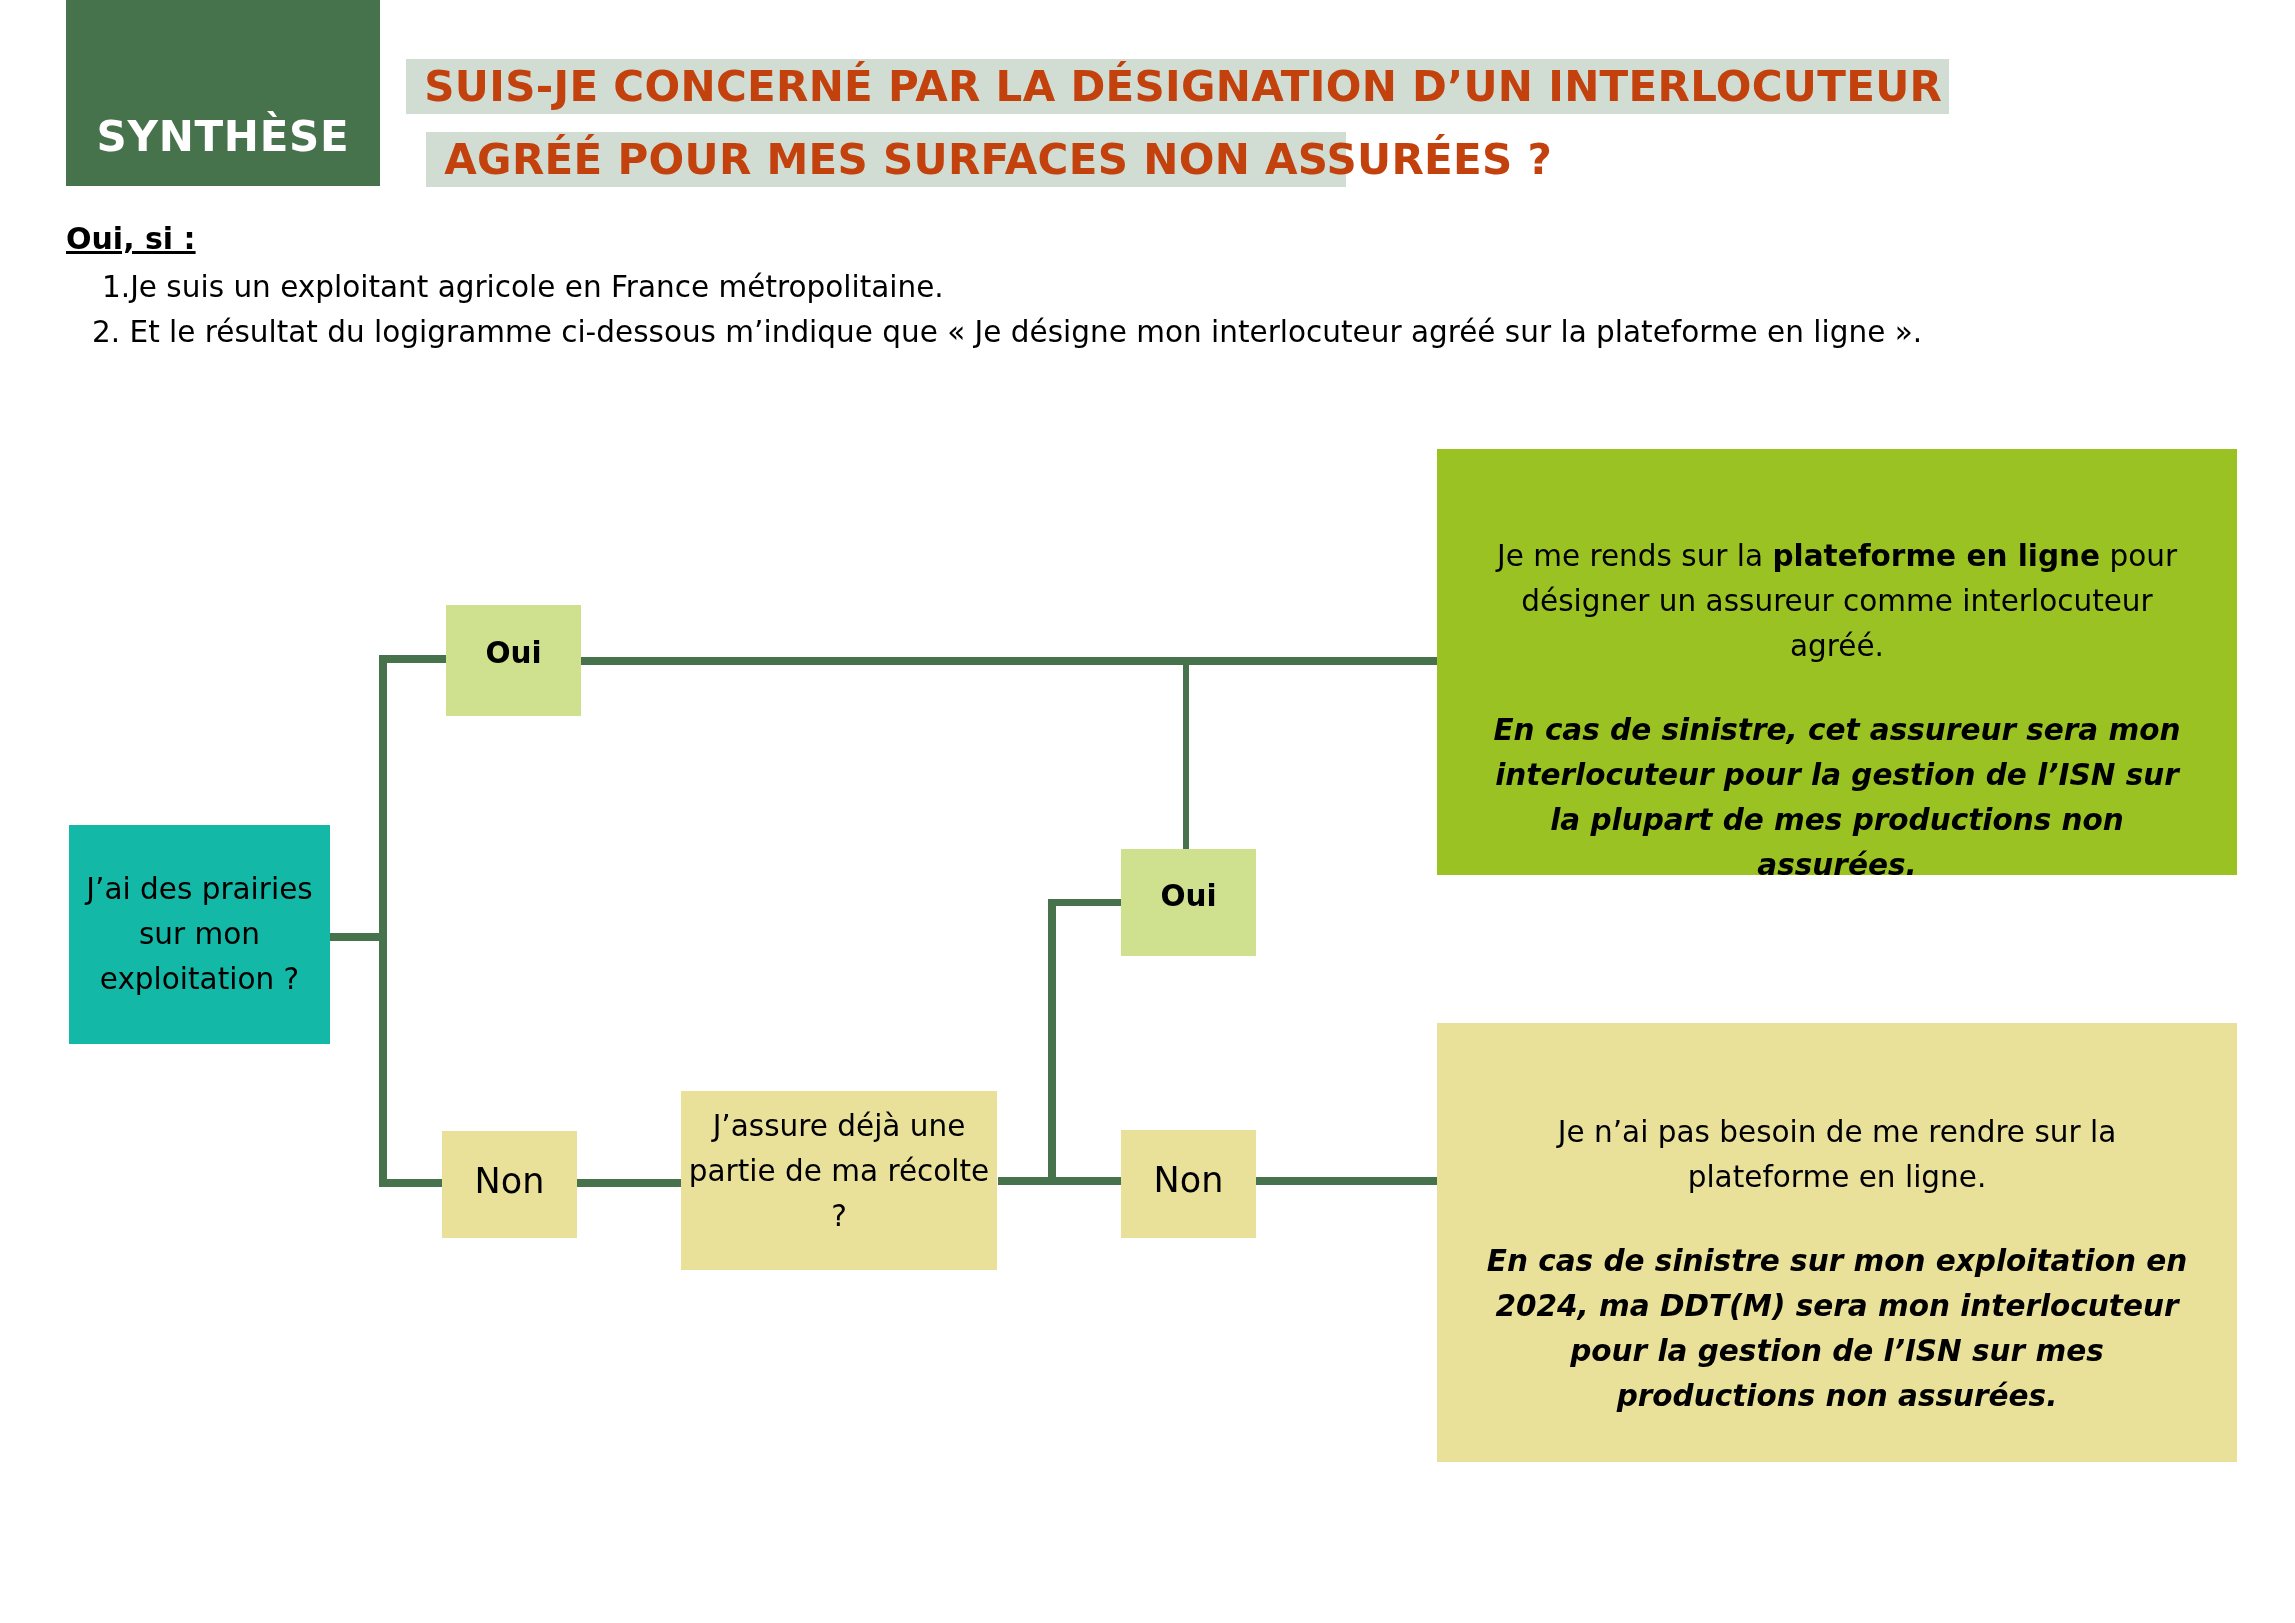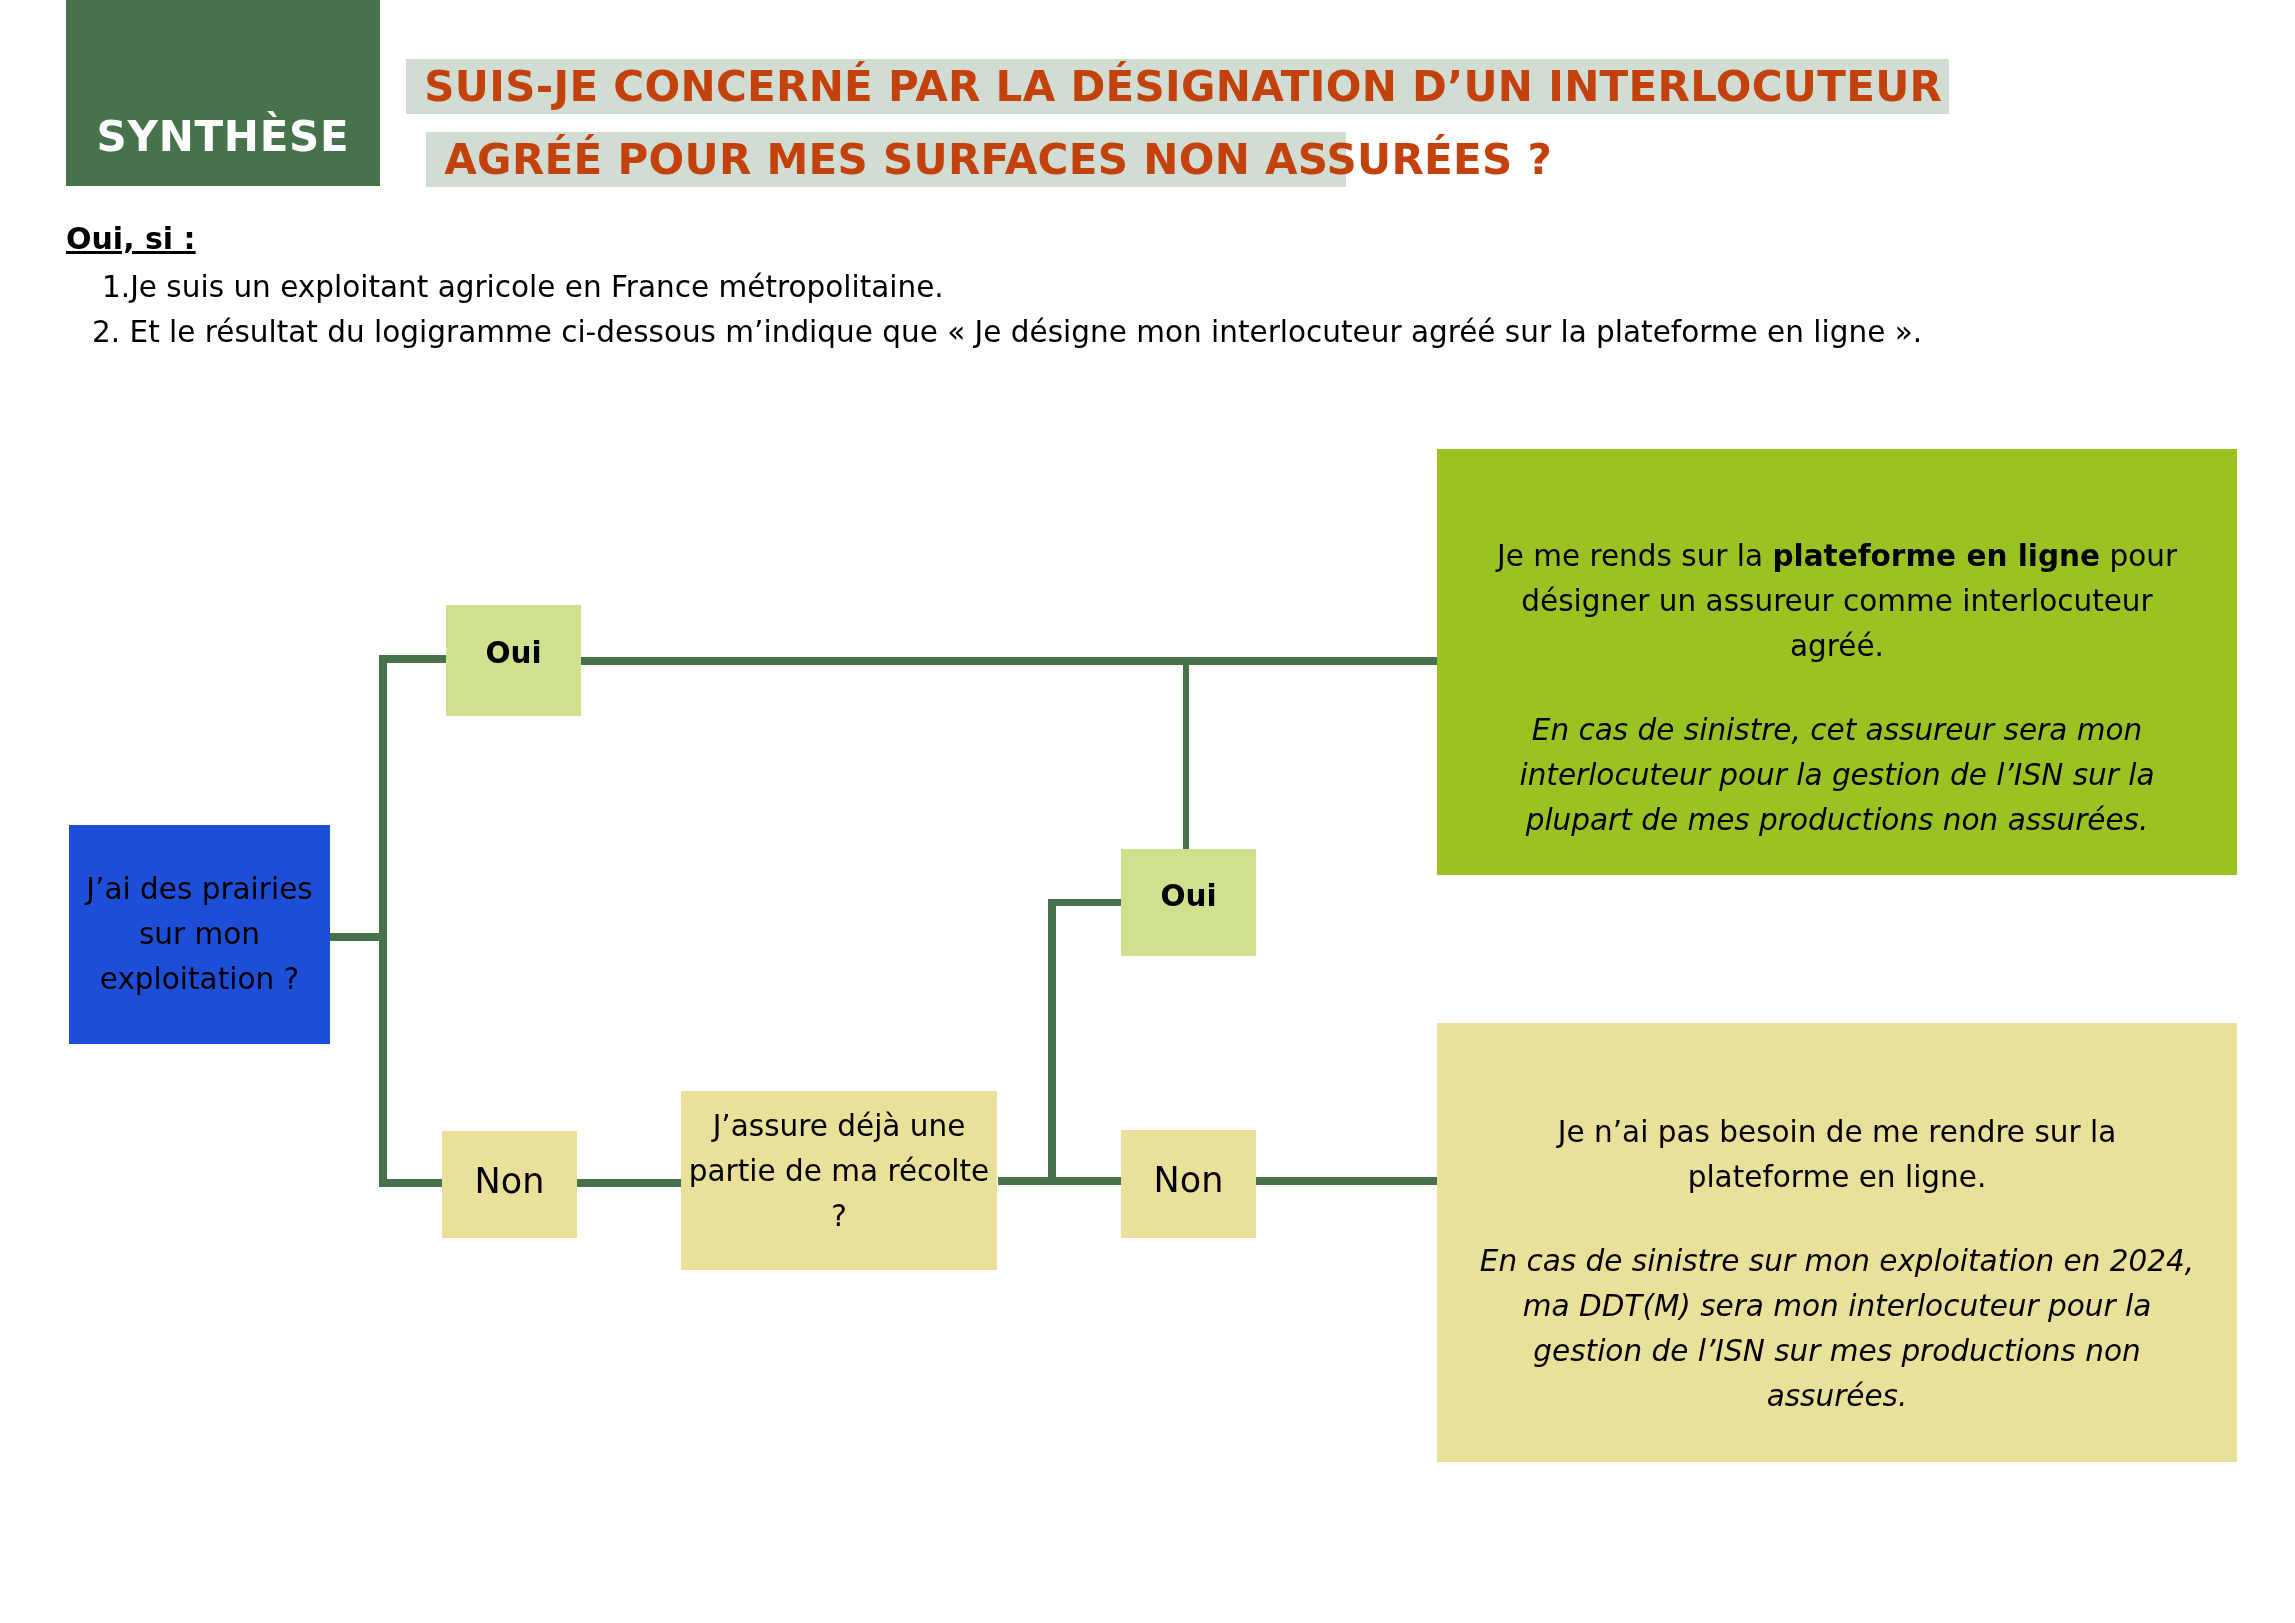--- a/index.html
+++ b/index.html
@@ -22,37 +22,37 @@
   .intro-item { font-size: 29.5px; white-space: nowrap; text-align: center; }
   .i1 { left: 102px; top: 270px; }
   .i2 { left: 92px; top: 315px; }
 
   
   .line { background: #46724c; position: absolute; }
 
   
   .box { position: absolute; display: flex; align-items: center; justify-content: center;
          text-align: center; box-sizing: border-box; }
-  .q1 { left: 69px; top: 825px; width: 261px; height: 219px; background: #1d4ed8;
+  .q1 { left: 69px; top: 825px; width: 261px; height: 219px; background: #14b8a6;
         font-size: 29.5px; line-height: 45px; padding: 0 6.5px; }
   .ans-oui { background: #cfe08f; font-weight: bold; font-size: 29.5px; }
   .ans-non { background: #e9e19a; font-size: 35px; }
   .oui1 { left: 446px; top: 605px; width: 135px; height: 111px; align-items: flex-start; padding-top: 31px; }
   .non1 { left: 442px; top: 1131px; width: 135px; height: 107px; align-items: flex-start; padding-top: 30px; }
   .q2 { left: 681px; top: 1091px; width: 316px; height: 179px; background: #e9e19a;
         font-size: 29.5px; line-height: 45px; align-items: flex-start; padding-top: 13px; }
   .oui2 { left: 1121px; top: 849px; width: 135px; height: 107px; align-items: flex-start; padding-top: 30px; }
   .non2 { left: 1121px; top: 1130px; width: 135px; height: 108px; align-items: flex-start; padding-top: 30px; }
 
   .res { position: absolute; box-sizing: border-box; text-align: center; padding: 0 39px; }
   .res1 { left: 1437px; top: 449px; width: 800px; height: 426px; background: #9ac222; padding-top: 58px; }
   .res2 { left: 1437px; top: 1023px; width: 800px; height: 439px; background: #e9e19a; padding-top: 60px; }
   .res .main { font-size: 29.5px; line-height: 45px; font-weight: normal; margin-top: 27px; }
   .res .main b { font-weight: bold; }
-  .res .note { font-size: 29.5px; line-height: 45px; font-style: italic; font-weight: 400; margin-top: 39px; }
+  .res .note { font-size: 29.5px; line-height: 45px; font-style: italic; font-weight: 700; margin-top: 39px; }
 </style>
 </head>
 <body>
 
 <div class="abs synth">
   <span>SYNTHÈSE</span>
 </div>
 <div class="abs banner b1">SUIS-JE CONCERNÉ PAR LA DÉSIGNATION D’UN INTERLOCUTEUR</div>
 <div class="abs banner b2">AGRÉÉ POUR MES SURFACES NON ASSURÉES ?</div>
 

